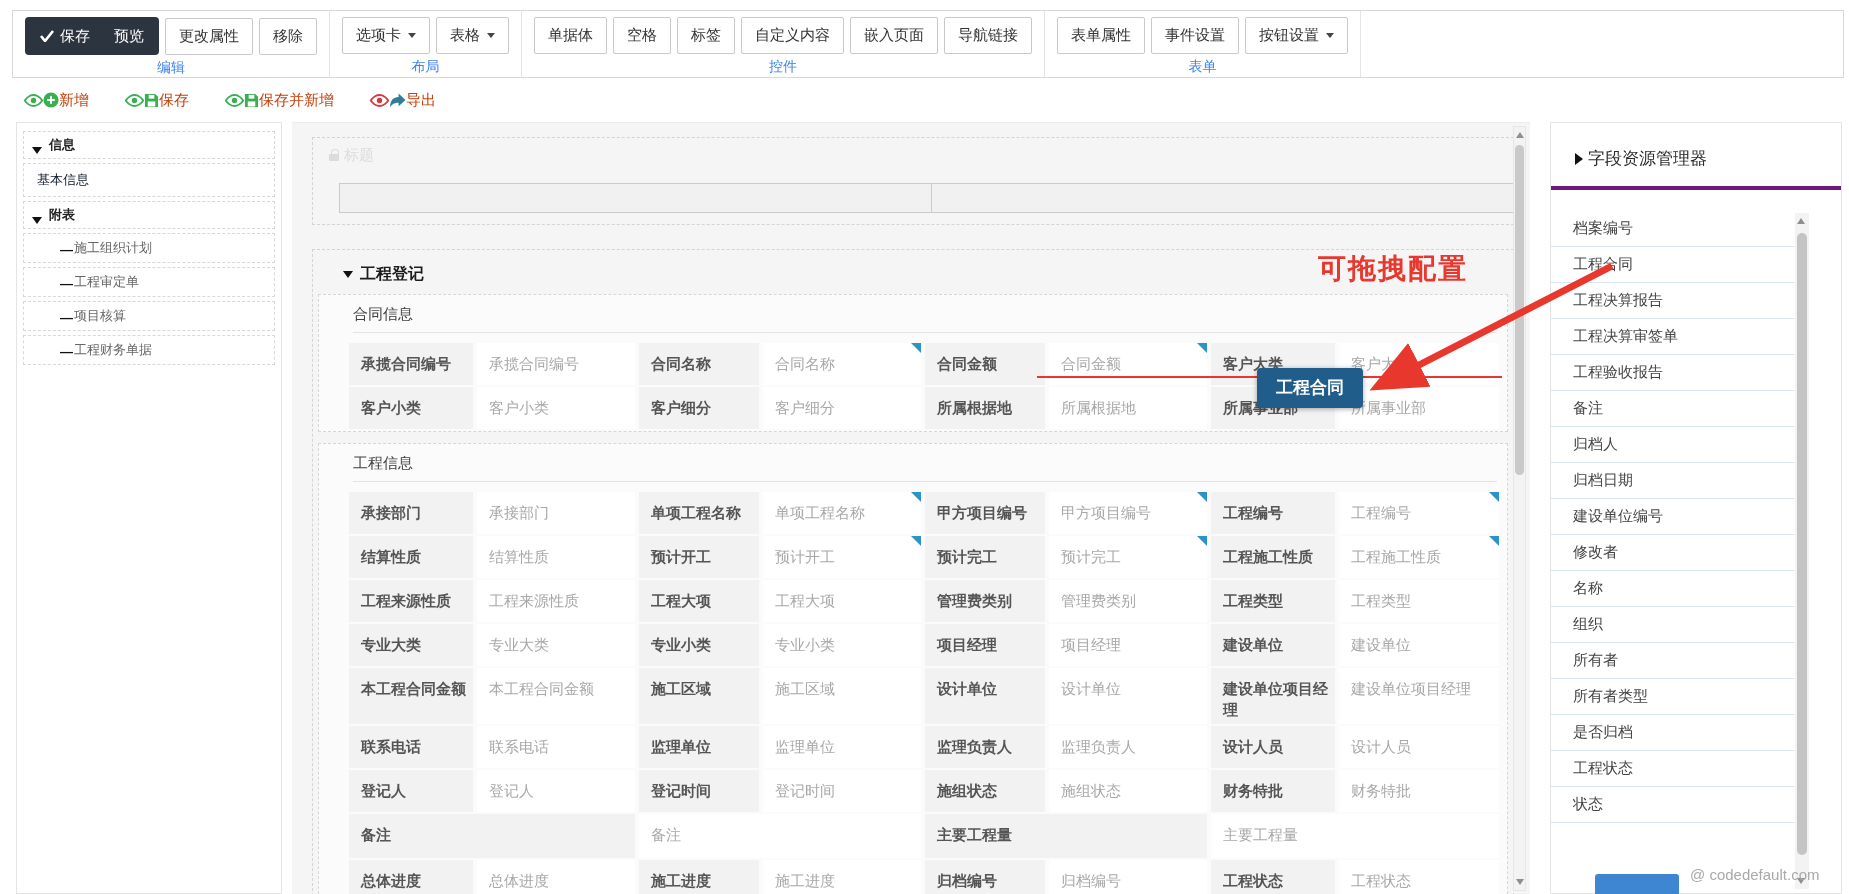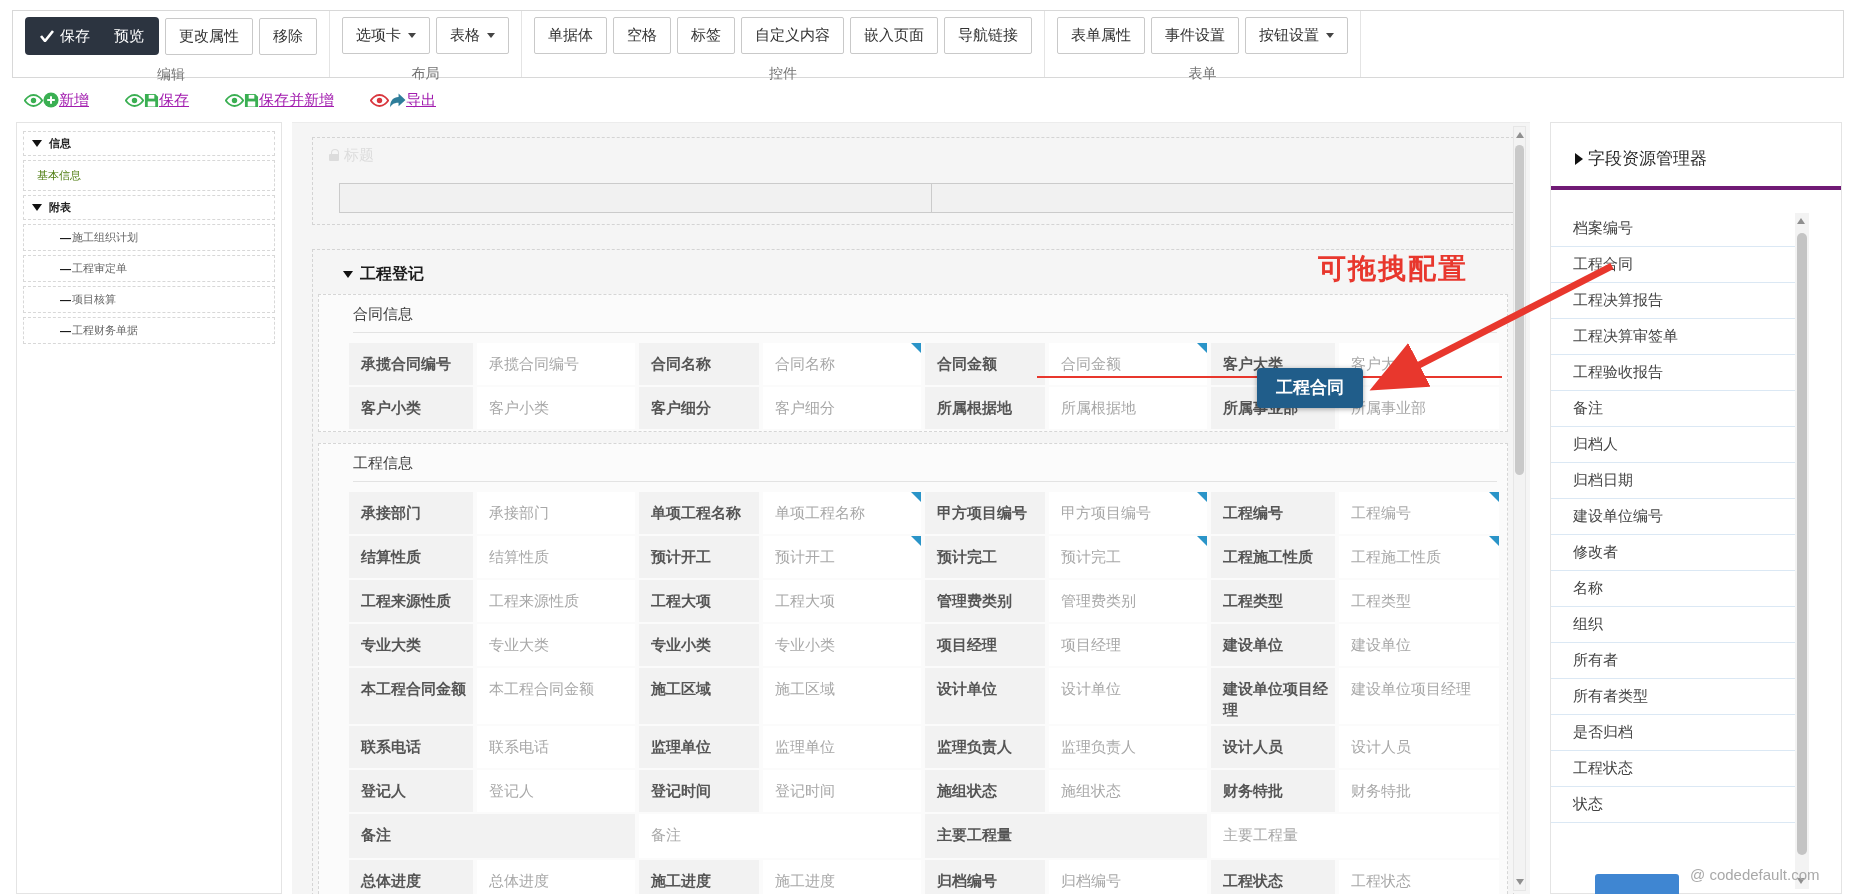--- a/index.html
+++ b/index.html
@@ -2,40 +2,40 @@
 <html><head>
 <meta charset="utf-8">
 <style>
   html,body{margin:0;padding:0;width:1849px;height:894px;overflow:hidden;background:#fff;
     font-family:"Liberation Sans","DejaVu Sans",sans-serif;position:relative;}
   
   #ribbon{position:absolute;left:12px;top:10px;width:1832px;height:68px;border:1px solid #d8d8d8;
     display:flex;background:#fff;box-sizing:border-box;}
   .rgroup{border-right:1px solid #e4e4e4;padding:6px 12px 3px;display:flex;flex-direction:column;align-items:center;}
   .rbtns{display:flex;gap:6px;align-items:center;height:40px;}
-  .glabel{color:#737373;font-size:14px;margin-top:11px;}
+  .glabel{color:#3b82f6;font-size:14px;margin-top:4px;}
   .rbtn{border:1px solid #c9c9c9;background:#fff;color:#333;font-size:15px;padding:8px 13px;
     border-radius:2px;white-space:nowrap;cursor:pointer;display:inline-flex;align-items:center;}
   .caret{display:inline-block;margin-left:7px;width:0;height:0;border-top:5px solid #444;
     border-left:4px solid transparent;border-right:4px solid transparent;}
   .dark-wrap{background:#2c3440;border-radius:4px;display:flex;align-items:center;height:38px;padding:0 3px;}
   .dark-btn{color:#fff;font-size:15px;padding:0 12px;line-height:38px;cursor:pointer;display:inline-flex;align-items:center;gap:6px;}
   .bicon{display:inline-flex;align-items:center;}
   .rfill{flex:1;}
   
   #actionbar{position:absolute;left:24px;top:86px;height:28px;display:flex;gap:36px;align-items:center;}
-  .action{display:inline-flex;align-items:center;color:#a21caf;font-size:15px;cursor:pointer;text-decoration:underline;}
+  .action{display:inline-flex;align-items:center;color:#c2410c;font-size:15px;cursor:pointer;}
   
   #left-panel{position:absolute;left:16px;top:122px;width:266px;bottom:0;border:1px solid #e4e4e4;
     background:#fff;box-sizing:border-box;padding:4px 3px;}
-  .lp-item{border:1px dashed #d8d8d8;margin:4px 3px;font-size:11px;display:flex;align-items:center;}
+  .lp-item{border:1px dashed #d8d8d8;margin:4px 3px;font-size:13px;display:flex;align-items:flex-end;}
   .lp-head{padding:4px 8px;color:#222;font-weight:600;}
   .tri-d{display:inline-block;width:0;height:0;border-top:7px solid #111;
     border-left:5px solid transparent;border-right:5px solid transparent;margin-right:7px;}
-  .lp-main{padding:7px 8px 7px 13px;color:#4d7c0f;}
+  .lp-main{padding:7px 8px 7px 13px;color:#0f172a;}
   .lp-sub{padding:5px 8px 5px 36px;color:#666;}
   .dashpfx{color:#111;font-weight:700;margin-right:1px;}
   
   #canvas{position:absolute;left:292px;top:122px;width:1238px;bottom:0;background:#f5f5f5;
     overflow:hidden;border-top:1px solid #ececec;}
   .dashedbox{border:1px dashed #d4d4d4;position:absolute;box-sizing:border-box;}
   #title-block{left:20px;top:14px;width:1202px;height:88px;}
   #title-ph{position:absolute;left:16px;top:8px;color:#dcdcdc;font-size:15px;display:flex;align-items:center;gap:4px;}
   .lock{display:inline-block;position:relative;width:11px;height:13px;}
   .lock:before{content:"";position:absolute;left:2px;top:0;width:6px;height:6px;border:1.5px solid #dcdcdc;

